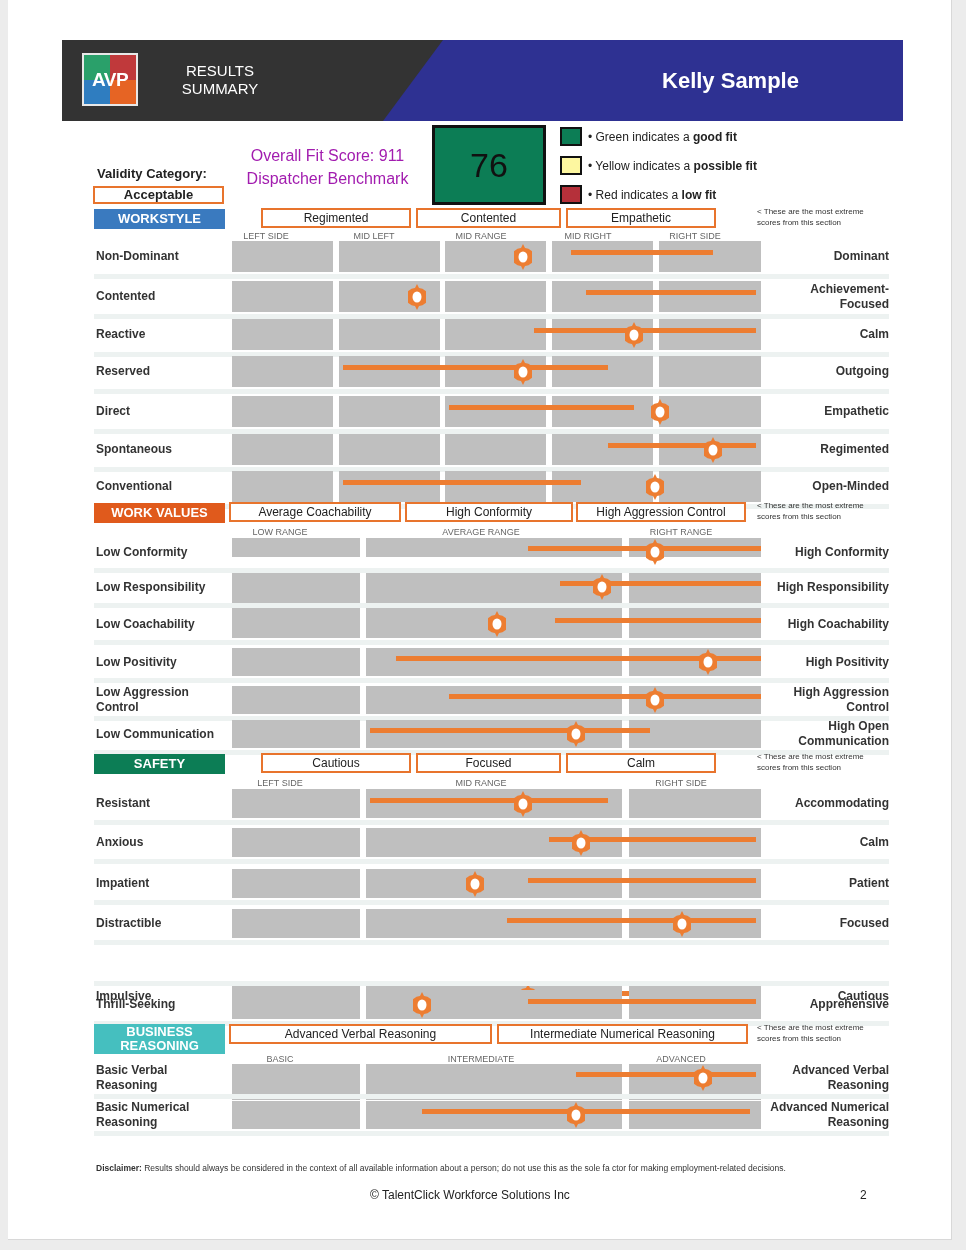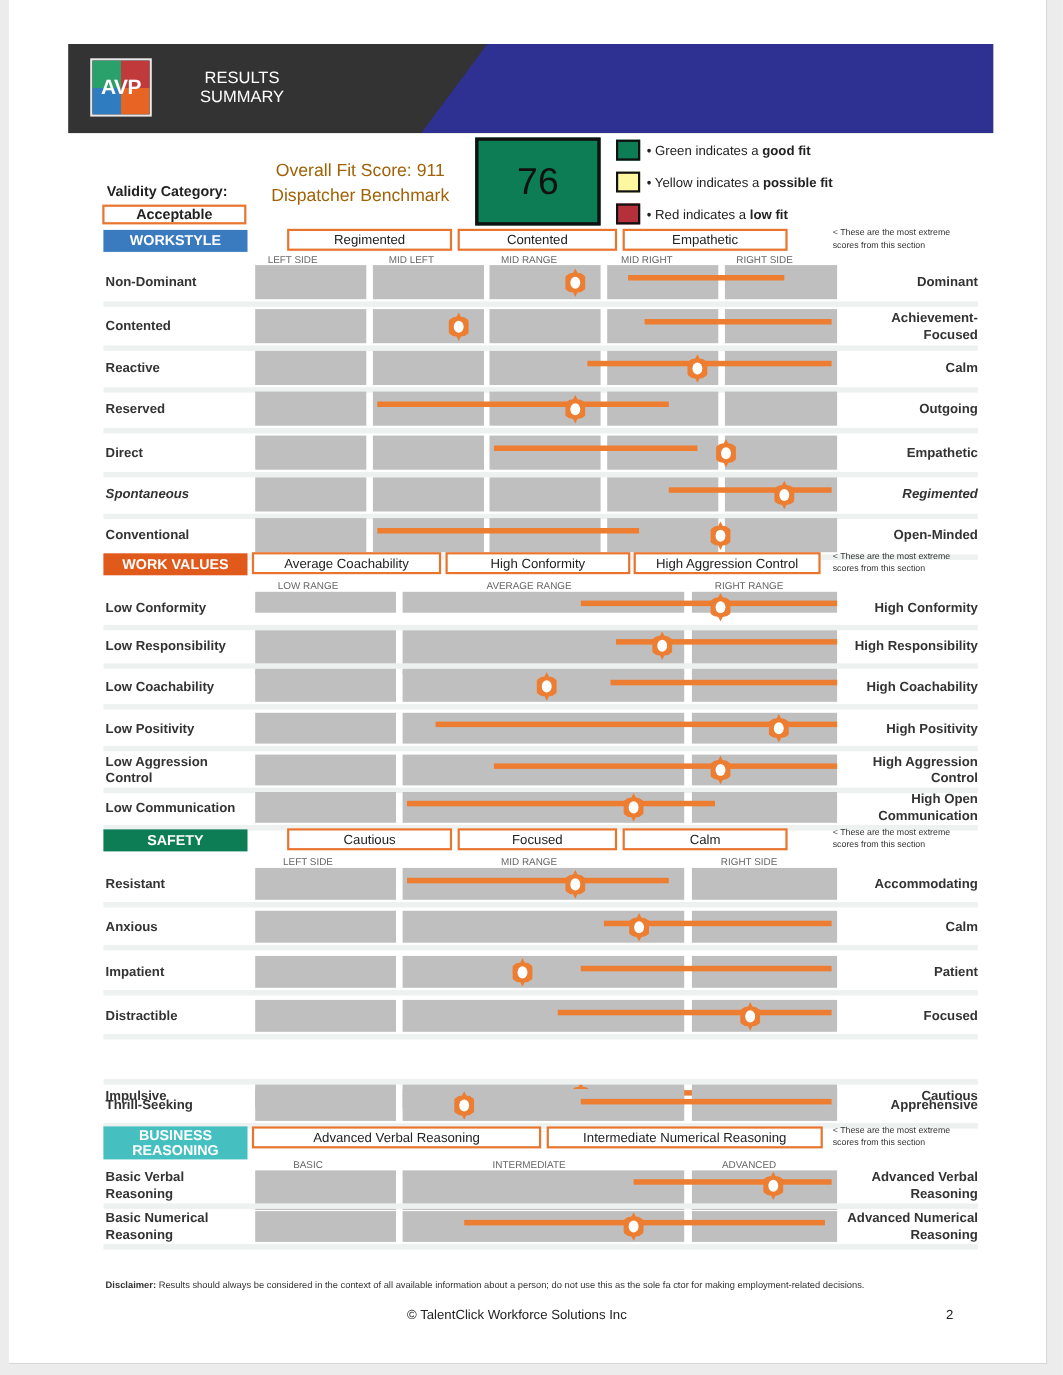--- a/index.html
+++ b/index.html
@@ -16,21 +16,21 @@
   .logo div:nth-child(2) { background: #c0393b; }
   .logo div:nth-child(3) { background: #2f7dc0; }
   .logo div:nth-child(4) { background: #e66424; }
   .logo-text { position: absolute; left: 0; top: 14px; width: 100%; text-align: center; color: #fff; font-weight: bold; font-size: 19px; letter-spacing: -0.5px; }
   .results-title { position: absolute; left: 118px; top: 22px; color: #fff; font-weight: normal; font-size: 15px; line-height: 18px; text-align: center; width: 80px; }
   .person-name { position: absolute; right: 0; top: 0; width: 345px; height: 81px; line-height: 81px; color: #fff; font-weight: bold; font-size: 22px; text-align: center; }
 
   
   .validity-label { left: 89px; top: 166px; font-weight: bold; font-size: 13px; }
   .validity-box { left: 85px; top: 186px; width: 131px; height: 18px; border: 2px solid #e8742d; text-align: center; font-weight: bold; font-size: 13px; line-height: 14px; }
-  .fit-score { left: 232px; top: 144px; width: 175px; text-align: center; font-size: 16px; line-height: 23px; color: #a16207; }
+  .fit-score { left: 232px; top: 144px; width: 175px; text-align: center; font-size: 16px; line-height: 23px; color: #a21caf; }
   .score-box { left: 424px; top: 125px; width: 114px; height: 80px; background: #0c7d55; border: 3px solid #111; text-align: center; font-size: 34px; line-height: 74px; color: #111; }
   .legend-row { left: 552px; font-size: 12px; display: flex; align-items: center; }
   .legend-swatch { width: 22px; height: 19px; border: 2px solid #111; margin-right: 6px; }
   .legend-row b { font-weight: bold; }
 
   
   .section-tag { left: 86px; width: 131px; height: 20px; color: #fff; font-weight: bold; font-size: 13px; text-align: center; line-height: 20px; }
   .extreme-box { height: 20px; border: 2px solid #e8742d; text-align: center; font-size: 12px; line-height: 16px; background: #fff; }
   .extreme-note { left: 749px; font-size: 8px; line-height: 11px; color: #333; width: 130px; }
   .range-label { font-size: 9px; color: #666; text-align: center; width: 100px; }
@@ -59,20 +59,21 @@
       <div></div>
         <div></div>
         <div></div>
         <div></div>
       <span class="logo-text">AVP</span>
     </div>
     <div class="results-title">
       <div>RESULTS</div>
       <div>SUMMARY</div>
     </div>
+    <div class="person-name">Kelly Sample</div>
   </div>
 
   <div class="abs validity-label">Validity Category:</div>
   <div class="abs validity-box">Acceptable</div>
   <div class="abs fit-score">
     <div>Overall Fit Score: 911</div>
     <div>Dispatcher Benchmark</div>
   </div>
   <div class="abs score-box">76</div>
 
@@ -181,21 +182,21 @@
             <div class="seg" style="left: 320px; width: 101px;"></div>
             <div class="seg" style="left: 427px; width: 102px;"></div>
             <div class="bar" style="left: 216.89px; width: 185.15px; top: 9px;"></div>
             <div class="marker" style="left: 428.49px; top: 2.5px;"><svg width="18" height="26" viewBox="0 0 18 26">
                 <path d="M9 0 L11 4 A8 8 0 0 1 11 22 L9 26 L7 22 A8 8 0 0 1 7 4 Z" fill="#ed7d31"></path>
                 <ellipse cx="9" cy="13" rx="4.5" ry="5.5" fill="#fff"></ellipse>
               </svg></div>
           </div>
         </div>
         <div class="row-sep" style="top: 429px;"></div>
-        <div class="row" style="top: 434px; height: 31px; font-style: italic;">
+        <div class="row" style="top: 434px; height: 31px;">
           <div class="left-label" style="top: 8px;">Spontaneous</div>
           <div class="right-label" style="top: 8px;">Regimented</div>
           <div class="track">
             <div class="seg" style="left: 0px; width: 101px;"></div>
             <div class="seg" style="left: 107px; width: 101px;"></div>
             <div class="seg" style="left: 213px; width: 101px;"></div>
             <div class="seg" style="left: 320px; width: 101px;"></div>
             <div class="seg" style="left: 427px; width: 102px;"></div>
             <div class="bar" style="left: 375.59px; width: 148.12px; top: 9px;"></div>
             <div class="marker" style="left: 481.39px; top: 2.5px;"><svg width="18" height="26" viewBox="0 0 18 26">

